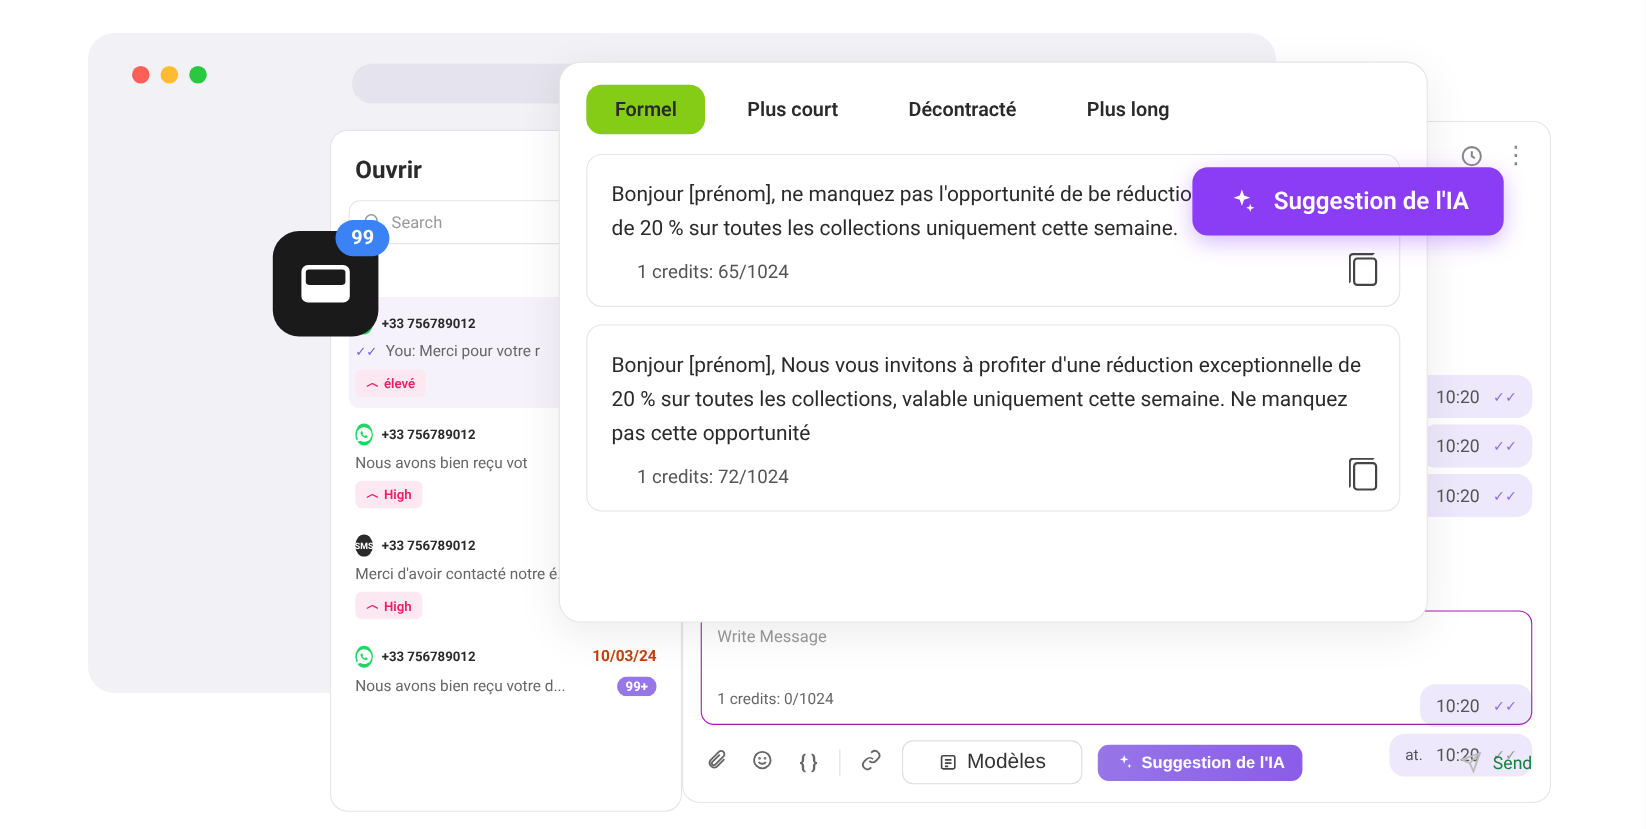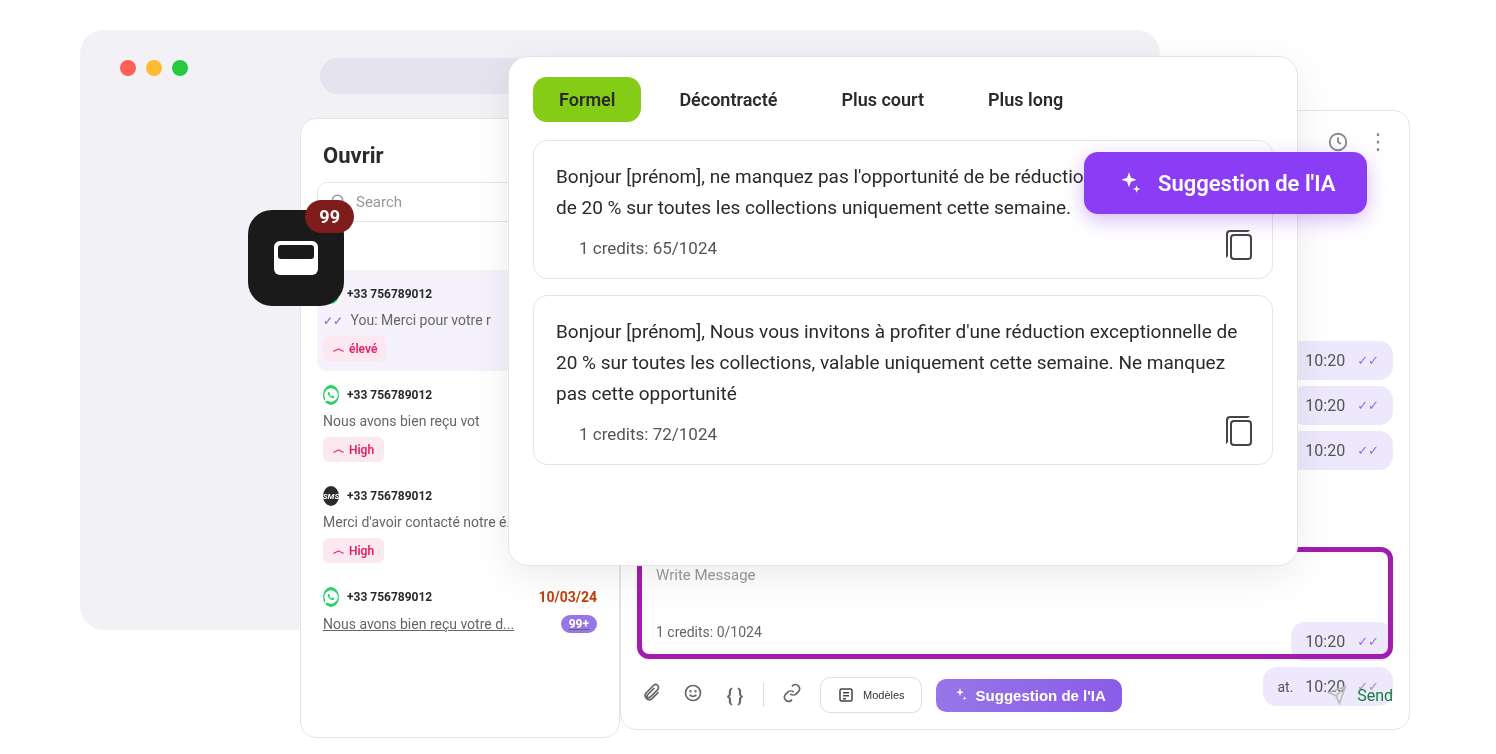--- a/index.html
+++ b/index.html
@@ -11,59 +11,59 @@
 .dot { width: 16px; height: 16px; border-radius: 50%; }
 .dot.red { background: #ff5f57; }
 .dot.yellow { background: #febc2e; }
 .dot.green { background: #28c840; }
 .url-bar { margin-left: 220px; margin-top: -18px; height: 36px; background: #e5e3ee; border-radius: 18px; }
 
 
 .app-icon { position: absolute; left: 248px; top: 210px; width: 96px; height: 96px; background: #1a1a1a; border-radius: 24px; display: flex; align-items: center; justify-content: center; z-index: 5; }
 .app-icon-inner { width: 44px; height: 34px; background: #fff; border-radius: 6px; position: relative; }
 .app-icon-inner::after { content: ''; position: absolute; top: 4px; left: 4px; right: 4px; height: 14px; background: #1a1a1a; border-radius: 3px; }
-.badge { position: absolute; top: -10px; right: -10px; background: #7f1d1d; color: #fff; font-weight: 700; font-size: 18px; padding: 6px 14px; border-radius: 18px; }
+.badge { position: absolute; top: -10px; right: -10px; background: #3b82f6; color: #fff; font-weight: 700; font-size: 18px; padding: 6px 14px; border-radius: 18px; }
 
 
 .sidebar { position: absolute; left: 300px; top: 118px; width: 320px; height: 620px; background: #fff; border: 1px solid #e5e5e5; border-radius: 16px; padding: 24px 16px; z-index: 3; }
 .sidebar-title { font-size: 22px; font-weight: 700; color: #2a2a2a; margin-bottom: 14px; padding-left: 6px; }
 .search-box { display: flex; align-items: center; gap: 8px; border: 1px solid #e5e5e5; border-radius: 10px; padding: 10px 12px; color: #999; font-size: 15px; }
 .filter-row { display: flex; align-items: center; justify-content: space-between; padding: 16px 6px; color: #555; font-size: 14px; }
 .conv { padding: 14px 6px 10px; border-radius: 10px; }
 .conv.active { background: #f5f2fb; }
 .conv-head { display: flex; align-items: center; gap: 8px; }
 .conv-num { font-weight: 700; color: #2a2a2a; font-size: 12px; }
 .conv-date { margin-left: auto; color: #c2410c; font-weight: 700; font-size: 14px; }
 .conv-preview { color: #666; font-size: 14px; margin-top: 8px; white-space: nowrap; overflow: hidden; text-overflow: ellipsis; }
 .priority { display: inline-flex; align-items: center; gap: 4px; background: #fce8f0; color: #e91e63; font-size: 12px; font-weight: 600; padding: 4px 10px; border-radius: 6px; margin-top: 8px; }
 .status-check { color: #7b5fd6; font-size: 12px; margin-right: 4px; }
 .count-badge { background: #9776e8; color: #fff; font-size: 12px; font-weight: 700; padding: 2px 8px; border-radius: 10px; margin-left: auto; }
 
 
-.ch-icon { width: 16px; height: 20px; border-radius: 50%; display: inline-flex; align-items: center; justify-content: center; font-size: 8px; font-weight: 700; color: #fff; font-style: italic; }
+.ch-icon { width: 16px; height: 20px; border-radius: 50%; display: inline-flex; align-items: center; justify-content: center; font-size: 8px; font-weight: 700; color: #fff; }
 .ch-whatsapp { background: #25d366; }
 .ch-sms { background: #2a2a2a; }
 
 
 .chat-panel { position: absolute; left: 620px; top: 110px; width: 790px; height: 620px; background: #fff; border: 1px solid #e5e5e5; border-radius: 16px; z-index: 2; }
 .chat-header-icons { position: absolute; top: 20px; right: 20px; display: flex; gap: 18px; color: #888; }
 .chat-messages { position: absolute; right: 16px; top: 230px; display: flex; flex-direction: column; gap: 6px; align-items: flex-end; }
 .msg-bubble { background: #ede8fb; border-radius: 14px; padding: 10px 14px; display: flex; align-items: center; gap: 12px; font-size: 14px; color: #555; min-width: 80px; justify-content: flex-end; }
 .msg-time { font-size: 16px; }
 .msg-check { color: #8f6fe8; font-size: 13px; }
 .msg-check.gray { color: #999; }
 
 
-.composer { position: absolute; left: 16px; right: 16px; bottom: 70px; border: 5px solid #a21caf; border-radius: 12px; padding: 14px; }
+.composer { position: absolute; left: 16px; right: 16px; bottom: 70px; border: 1px solid #a21caf; border-radius: 12px; padding: 14px; }
 .composer-placeholder { color: #999; font-size: 15px; }
 .composer-credits { color: #666; font-size: 14px; margin-top: 40px; }
 .composer-toolbar { position: absolute; left: 16px; right: 16px; bottom: 16px; display: flex; align-items: center; gap: 14px; }
 .toolbar-icon { color: #666; font-size: 18px; width: 28px; text-align: center; }
 .toolbar-div { width: 1px; height: 24px; background: #ddd; }
-.btn-outline { display: inline-flex; align-items: center; gap: 8px; border: 1px solid #ddd; border-radius: 10px; padding: 8px 16px; font-size: 11px; color: #333; background: #fff; text-align: right; }
+.btn-outline { display: inline-flex; align-items: center; gap: 8px; border: 1px solid #ddd; border-radius: 10px; padding: 8px 32px; font-size: 19px; color: #333; background: #fff; text-align: right; }
 .btn-purple { display: inline-flex; align-items: center; gap: 8px; background: linear-gradient(90deg, #9776e8, #8a5ce8); color: #fff; border-radius: 10px; padding: 8px 16px; font-size: 15px; font-weight: 600; border: none; }
 .btn-send { margin-left: auto; color: #15803d; font-size: 16px; display: flex; align-items: center; gap: 10px; text-align: center; }
 
 
 .popup { position: absolute; left: 508px; top: 56px; width: 790px; height: 510px; background: #fff; border: 1px solid #e5e5e5; border-radius: 20px; padding: 20px 24px; z-index: 10; box-shadow: 0 10px 40px rgba(0,0,0,0.08); }
 .tabs { display: flex; gap: 12px; margin-bottom: 18px; }
 .tab { padding: 12px 26px; border-radius: 14px; font-size: 18px; font-weight: 600; color: #2a2a2a; cursor: pointer; }
 .tab.active { background: #84cc16; }
 .suggestion-card { border: 1px solid #e5e5e5; border-radius: 14px; padding: 20px 22px; margin-bottom: 16px; position: relative; }
 .suggestion-text { font-size: 19px; line-height: 1.65; color: #2a2a2a; margin-bottom: 14px; }
@@ -169,21 +169,21 @@
   <div class="conv">
     <div class="conv-head">
       <span class="ch-icon ch-whatsapp">
         <svg class="wa-svg" viewBox="0 0 24 24">
             <path d="M12 2a10 10 0 0 0-8.6 15l-1.3 4.8 4.9-1.3A10 10 0 1 0 12 2zm5 13.4c-.2.6-1.2 1.1-1.7 1.2-.4 0-.9.2-3-.6-2.5-1-4.1-3.5-4.2-3.7-.1-.2-1-1.3-1-2.5s.6-1.8.8-2c.2-.2.5-.3.7-.3h.5c.2 0 .4 0 .6.5.2.6.8 2 .8 2.1.1.1.1.3 0 .4-.4.8-.9.8-.7 1.2.8 1.3 1.6 1.8 2.9 2.4.2.1.4.1.5-.1.1-.2.6-.7.8-1 .2-.2.3-.2.6-.1.2.1 1.5.7 1.7.8.2.1.4.2.4.3.1.2.1.7-.1 1.4z"></path>
           </svg>
       </span>
       <span class="conv-num">+33 756789012</span>
       <span class="conv-date">10/03/24</span>
     </div>
-    <div class="conv-preview" style="display:flex;align-items:center;text-decoration:underline;">
+    <div class="conv-preview" style="display:flex;align-items:center;">
       <span>Nous avons bien reçu votre d...</span>
       <span class="count-badge">99+</span>
     </div>
   </div>
 </div>
 
 <div class="chat-panel">
   <div class="chat-header-icons">
     <span>
       <svg width="22" height="22" viewBox="0 0 24 24" fill="none" stroke="#888" stroke-width="2">
@@ -271,22 +271,22 @@
           <path d="M22 2l-7 20-4-9-9-4z"></path>
         </svg>
       <span>Send</span>
     </div>
   </div>
 </div>
 
 <div class="popup">
   <div class="tabs">
     <div class="tab active">Formel</div>
+    <div class="tab">Plus court</div>
     <div class="tab">Décontracté</div>
-    <div class="tab">Plus court</div>
     <div class="tab">Plus long</div>
   </div>
 
   <div class="suggestion-card">
     <div class="suggestion-text">Bonjour [prénom], ne manquez pas l'opportunité de be réduction supplémentaire de 20 % sur toutes les collections uniquement cette semaine.</div>
     <div class="suggestion-credits">1 credits: 65/1024</div>
     <div class="copy-icon"></div>
   </div>
 
   <div class="suggestion-card">

